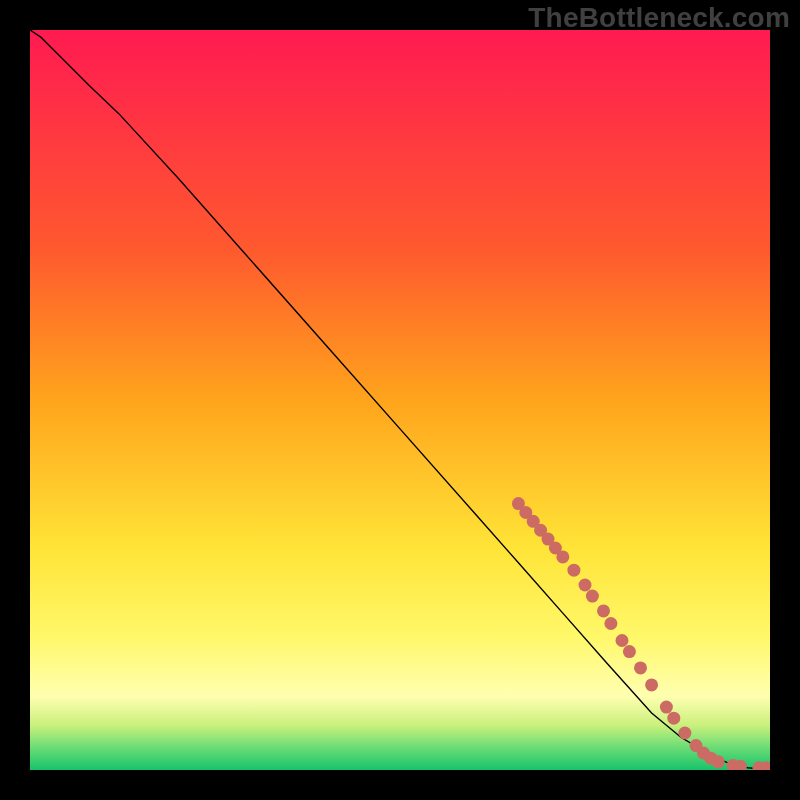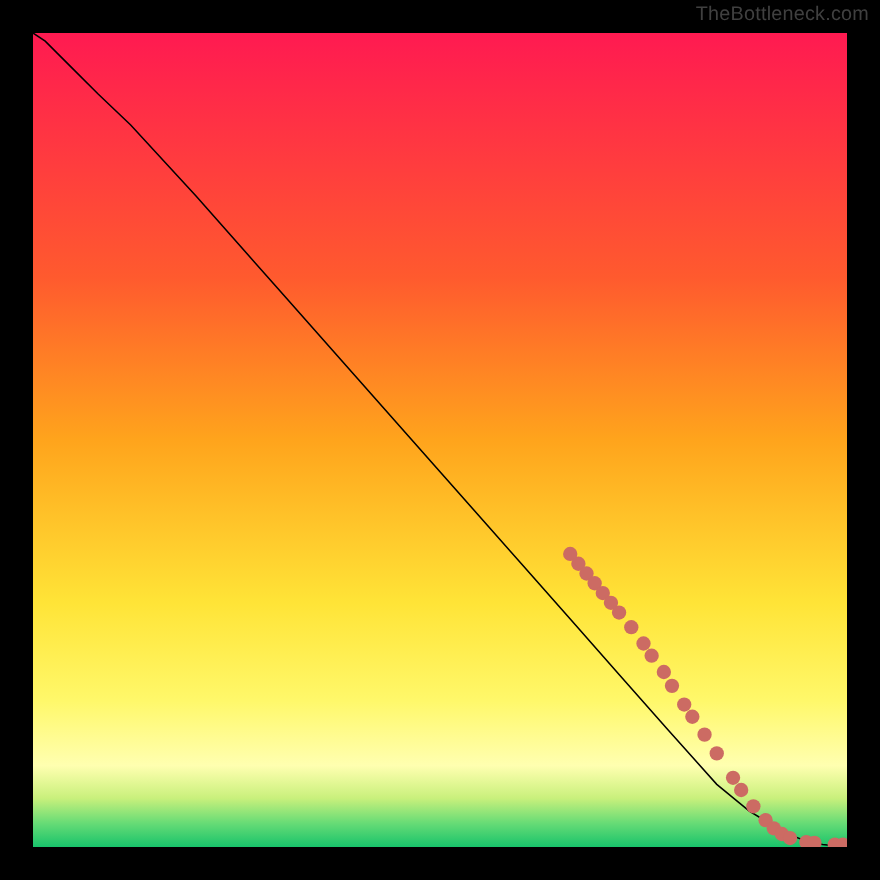--- a/index.html
+++ b/index.html
@@ -15,22 +15,22 @@
     position: relative;
     width: 800px;
     height: 800px;
     background: #000;
   }
   .watermark {
     position: absolute;
     top: 2px;
     right: 10px;
     color: #404040;
-    font-size: 18px;
-    font-weight: 400;
+    font-size: 28px;
+    font-weight: 700;
     letter-spacing: 0.2px;
     z-index: 50;
   }
   .plot-area {
     position: absolute;
     left: 30px;
     top: 30px;
     width: 740px;
     height: 740px;
     overflow: hidden;

